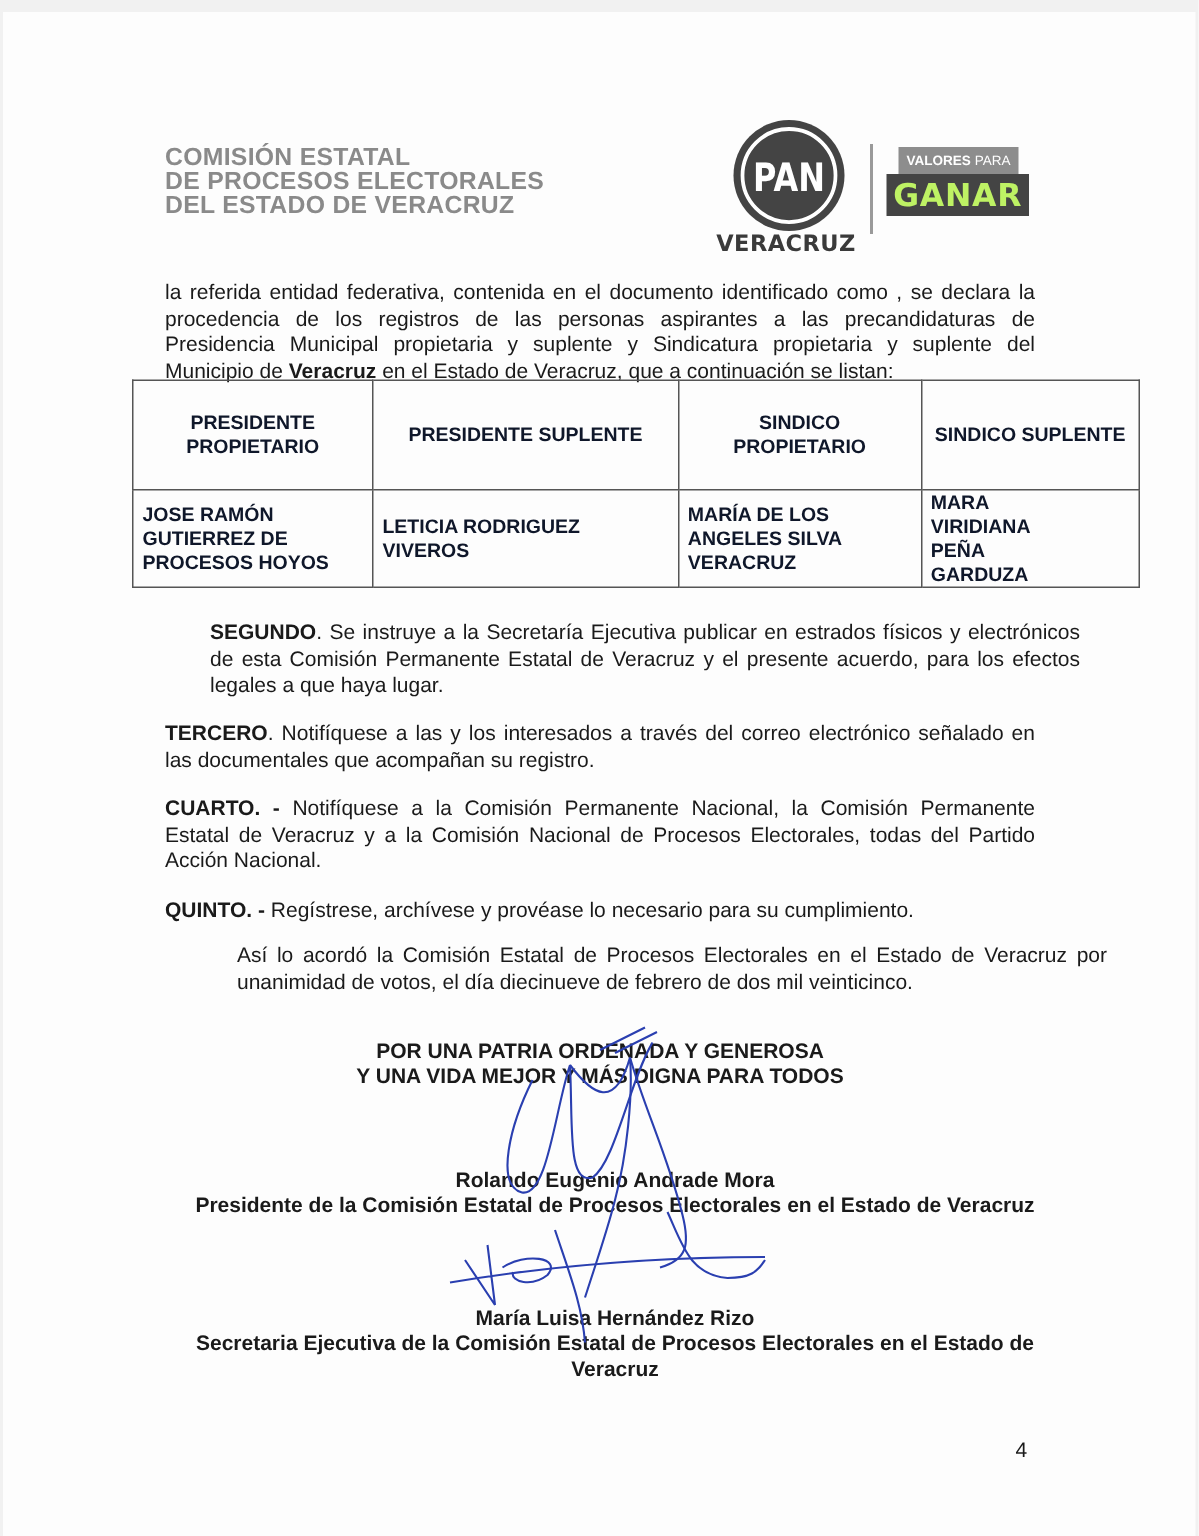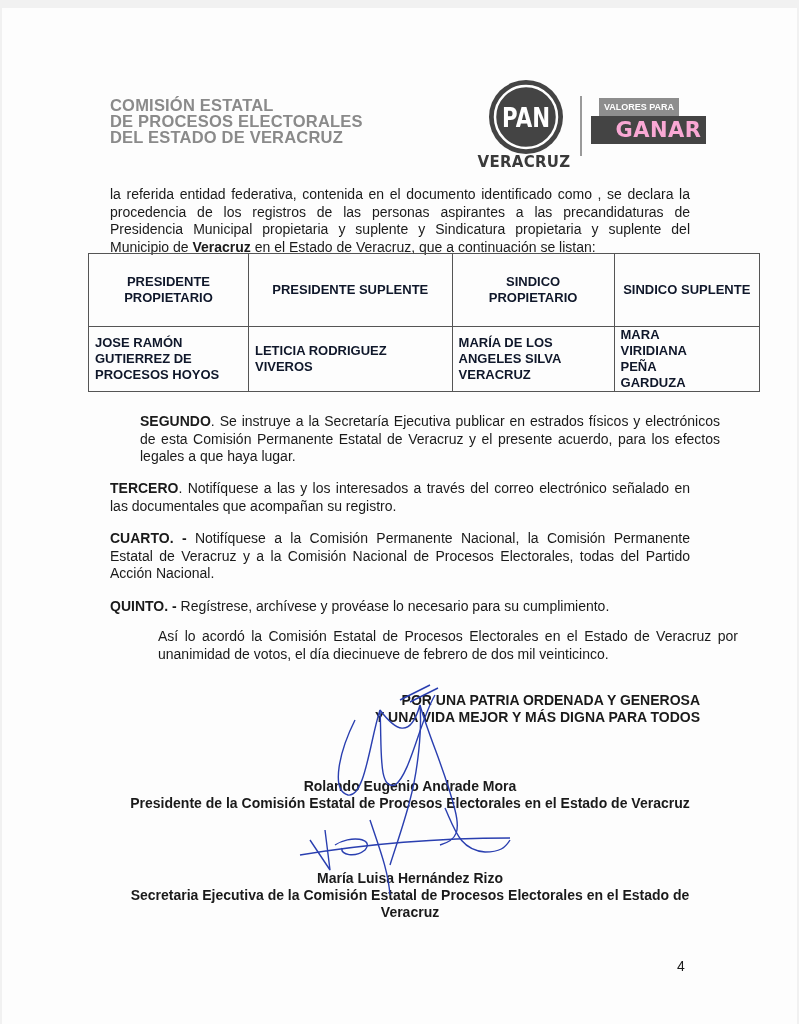--- a/index.html
+++ b/index.html
@@ -19,41 +19,41 @@
     .pan-region {
       position: absolute; left: 474px; top: 153px; width: 100px; text-align: center;
       font-weight: 900; font-size: 15px; color: #3a3a3a; letter-spacing: 0.3px;
       font-family: "DejaVu Sans", sans-serif;
     }
     .logo-divider { position: absolute; left: 580px; top: 96px; width: 2px; height: 60px; background: #9a9a9a; }
     .slogan-top {
       position: absolute; left: 599px; top: 98px; width: 80px; height: 18px; background: #8d8d8d;
       color: #fff; font-size: 9px; line-height: 18px; text-align: center; font-weight: bold;
     }
-    .slogan-top .light { font-weight: bold; }
+    .slogan-top .light { font-weight: normal; }
     .slogan-bottom {
       position: absolute; left: 591px; top: 116px; width: 95px; height: 28px; background: #444;
-      color: #f9a8d4; font-size: 21px; line-height: 28px; text-align: center; font-weight: 900;
-      font-family: "DejaVu Sans", sans-serif; letter-spacing: 0.5px; padding-left: 20px;
+      color: #bef264; font-size: 21px; line-height: 28px; text-align: center; font-weight: 900;
+      font-family: "DejaVu Sans", sans-serif; letter-spacing: 0.5px;
     }
     .body-text { position: absolute; left: 110px; width: 580px; font-size: 14px; line-height: 17.5px; text-align: justify; }
     .p-intro { top: 170px; margin-top: 16px; }
     table.cand {
       position: absolute; left: 88px; top: 253px; width: 672px; border-collapse: collapse;
       font-size: 13px; font-weight: bold; color: #0f172a;
     }
     table.cand td, table.cand th { border: 1.5px solid #555; padding: 0 6px; }
     table.cand th { height: 72px; text-align: center; font-weight: bold; line-height: 16px; }
     table.cand td { height: 51px; text-align: left; line-height: 16px; }
     .p2 { top: 413px; margin-left: 30px; }
     .p3 { top: 480px; }
     .p4 { top: 530px; }
     .p5 { top: 598px; }
     .p6 { top: 628px; margin-left: 48px; }
-    .motto { position: absolute; left: 100px; width: 600px; text-align: right; font-weight: bold; font-size: 14px; line-height: 17px; top: 692px; }
+    .motto { position: absolute; left: 100px; width: 600px; text-align: center; font-weight: bold; font-size: 14px; line-height: 17px; top: 692px; }
     .sig-name { position: absolute; left: 80px; width: 660px; text-align: center; font-weight: bold; font-size: 14px; line-height: 17px; }
     .sig1 { top: 778px; }
     .sig2 { top: 870px; }
     .signature { position: absolute; left: 270px; top: 680px; width: 260px; height: 220px; }
     .page-num { position: absolute; left: 677px; top: 958px; font-size: 14px; }
     b { font-weight: bold; }
   </style>
 </head>
 <body>
 

